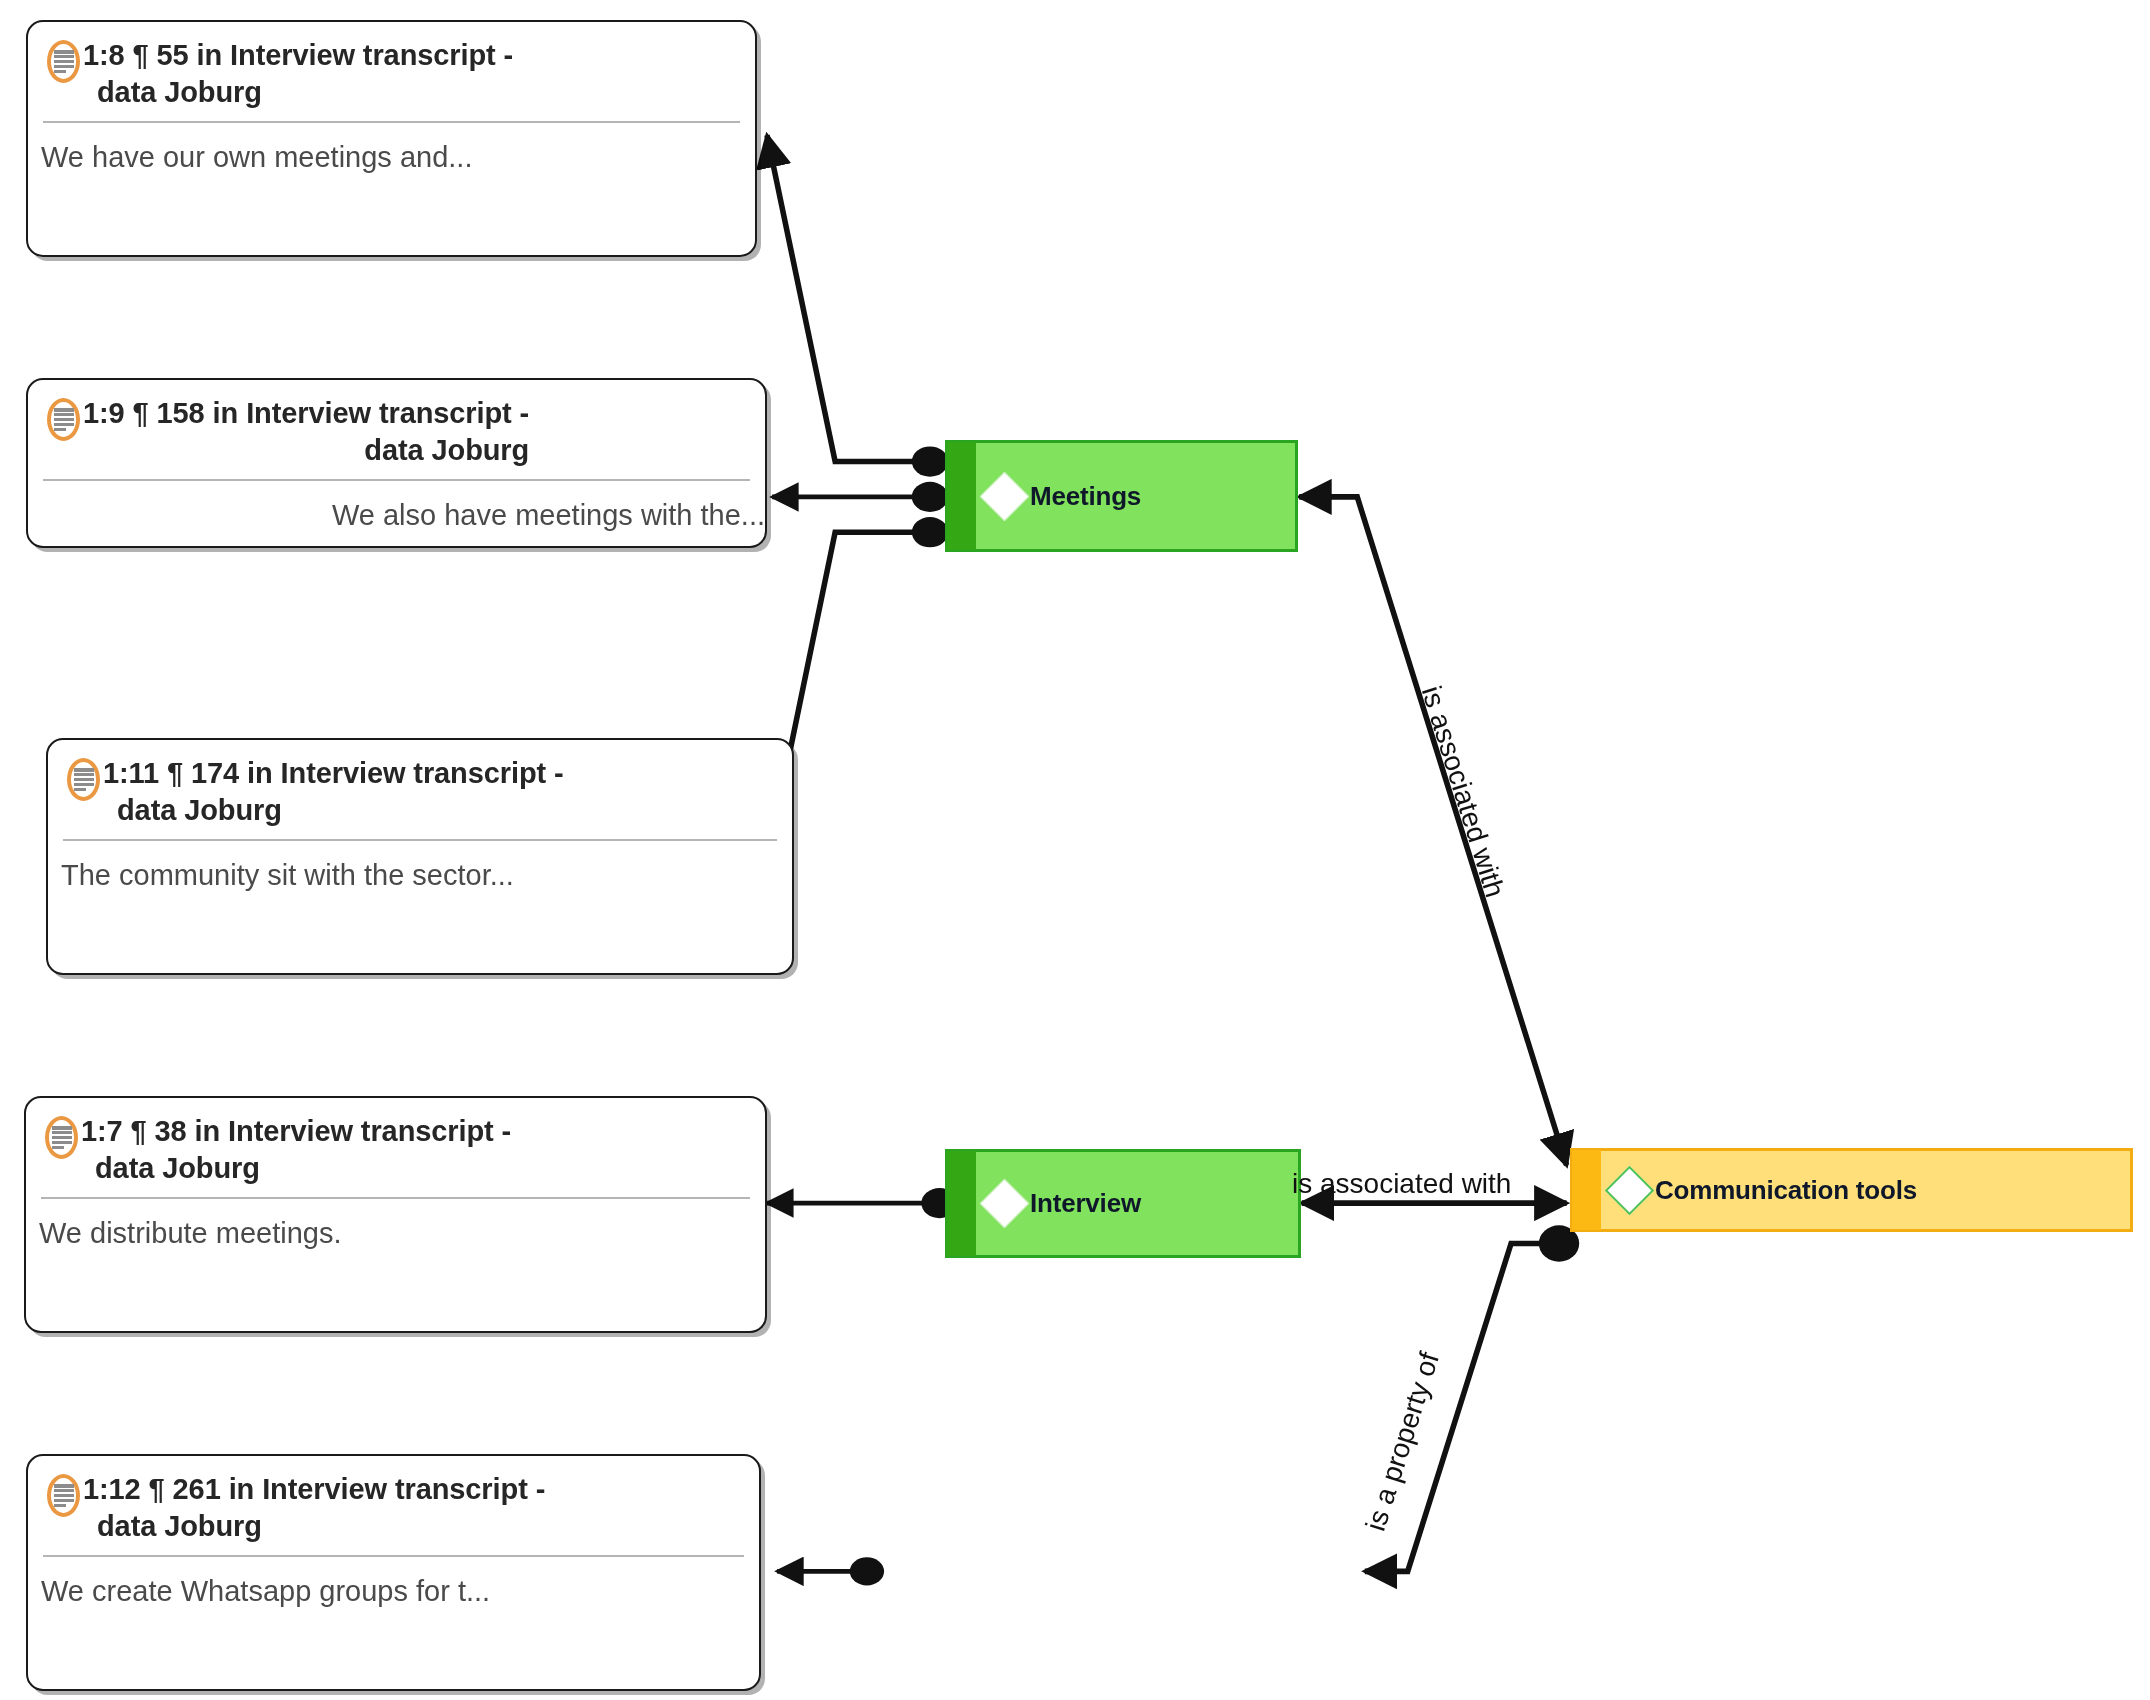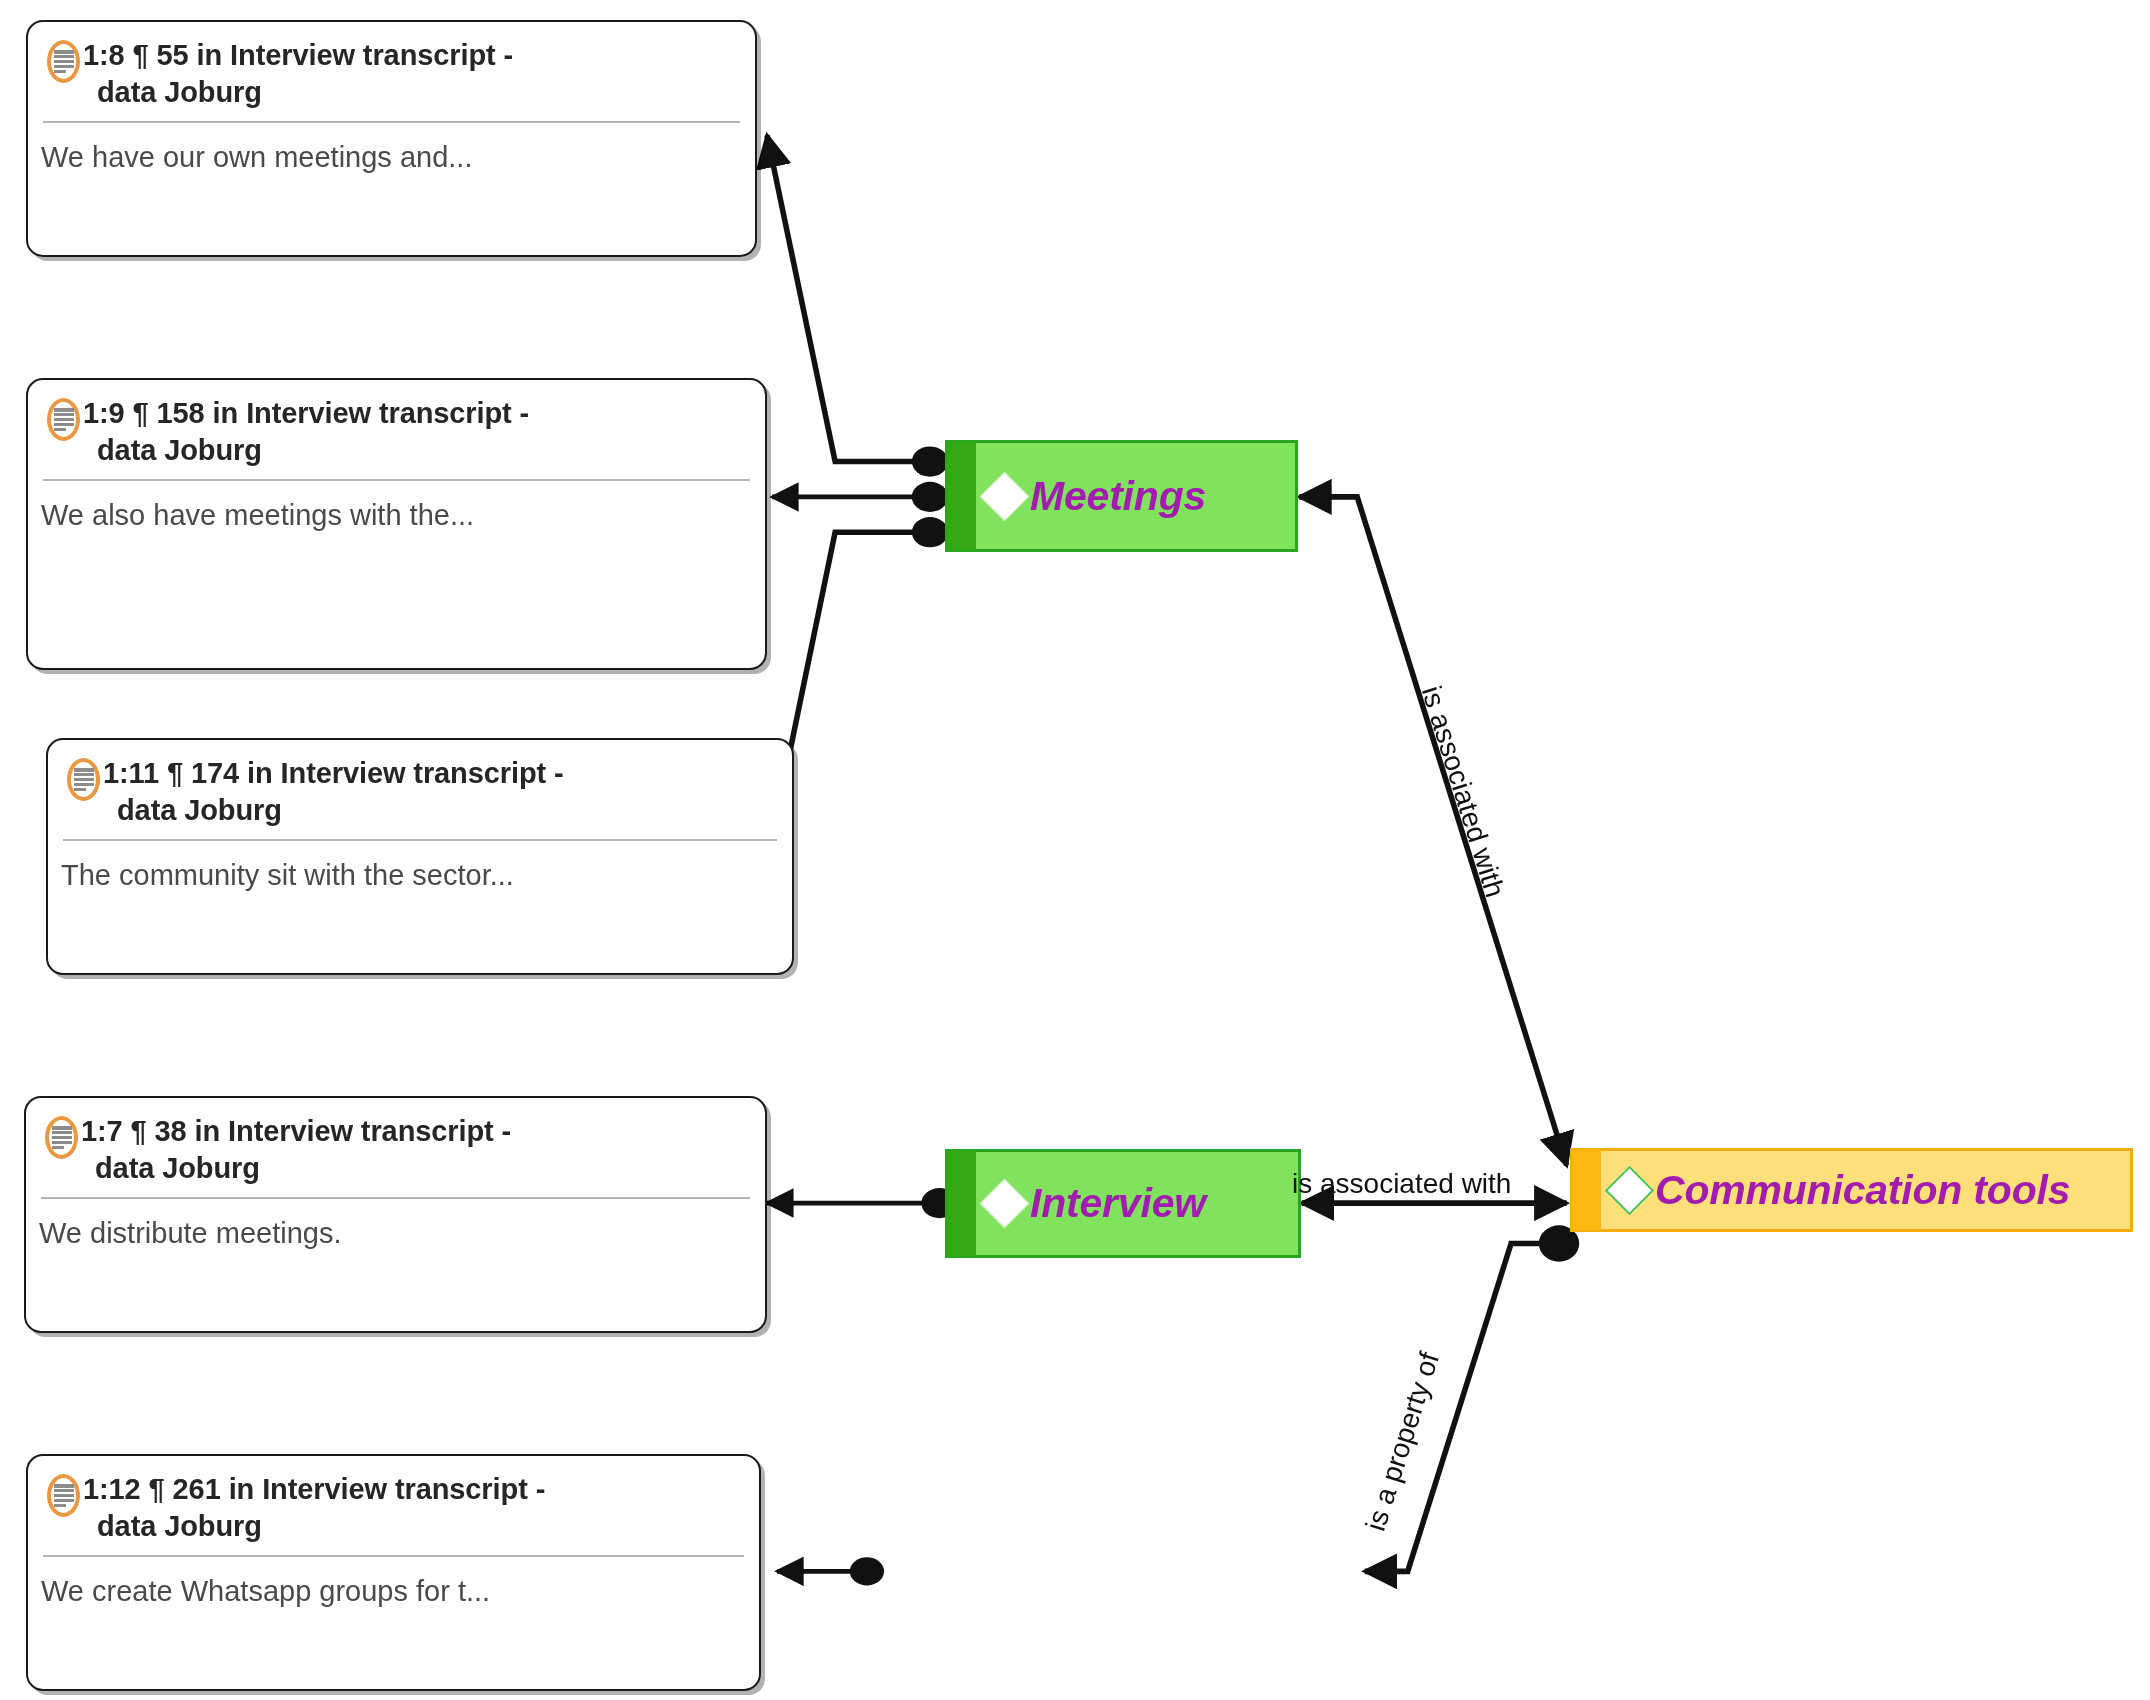--- a/index.html
+++ b/index.html
@@ -132,26 +132,25 @@
   }
   .node .diamond {
     flex: 0 0 auto;
     width: 35px;
     height: 35px;
     transform: rotate(45deg);
     box-sizing: border-box;
     margin-right: 8px;
   }
   .node .label {
-    font-size: 41px;
+    font-size: 26px;
     font-weight: 600;
-    color: #a21caf;
+    color: #0f172a;
     letter-spacing: -0.2px;
     white-space: nowrap;
-    font-style: italic;
   }
 
   .node.green {
     border: 2px solid #2aa522;
     background: #7ee05a;
   }
   .node.green .bar { background: #34a714; }
   .node.green .body {
     background: #81e25d;
     border: 1.5px solid #2aa522;
@@ -245,21 +244,21 @@
       </div>
       <div class="quote-title">
         <span>1:8 ¶ 55 in Interview transcript  -</span>
         <span class="line2">data Joburg</span>
       </div>
     </div>
     <div class="quote-rule"></div>
     <div class="quote-text">We have our own meetings and...</div>
   </div>
 
-  <div class="quote-box" style="left:26px; top:378px; width:741px; height:292px;">
+  <div class="quote-box" style="left:26px; top:378px; width:741px; height:170px;text-align:right;">
     <div class="quote-head">
       <div class="quote-icon">
         <span class="ring"></span>
         <span class="lines">
             <i></i>
             <i></i>
             <i></i>
             <i></i>
             <i></i>
           </span>

